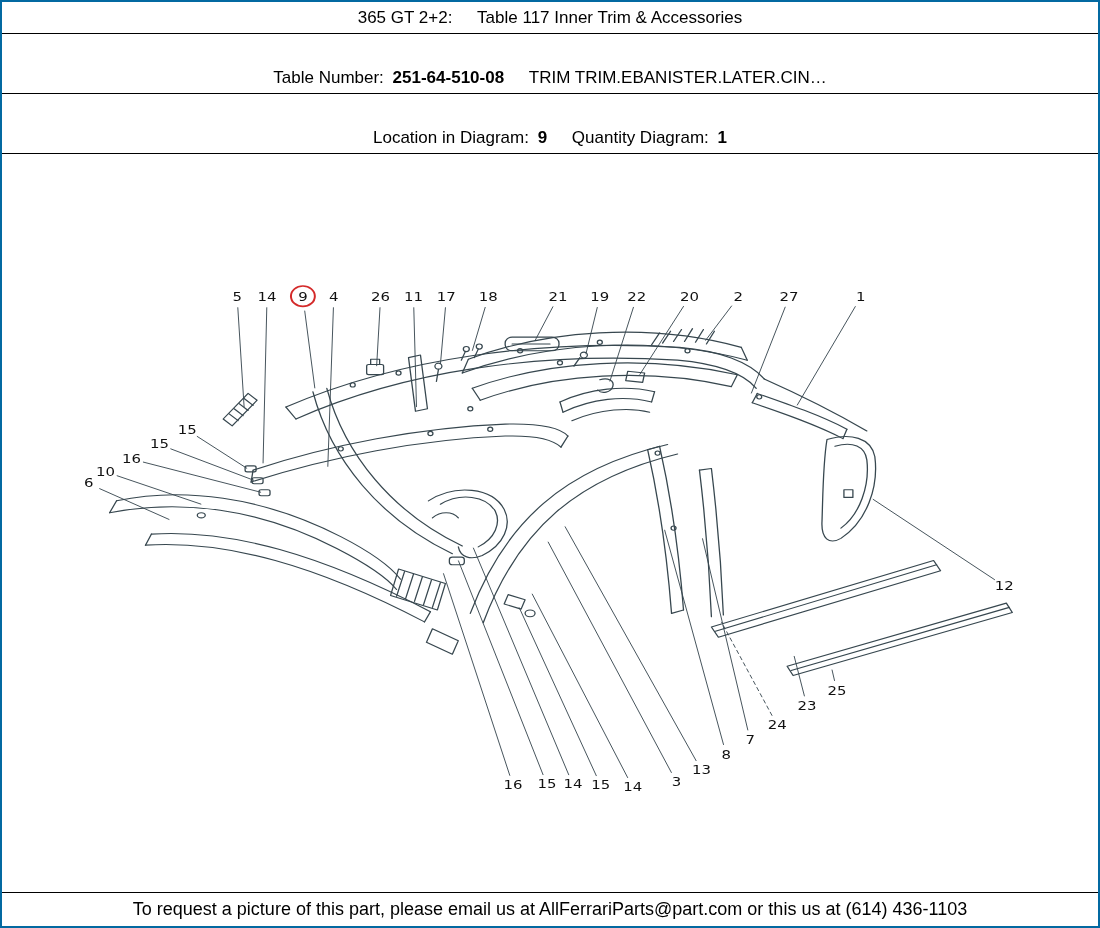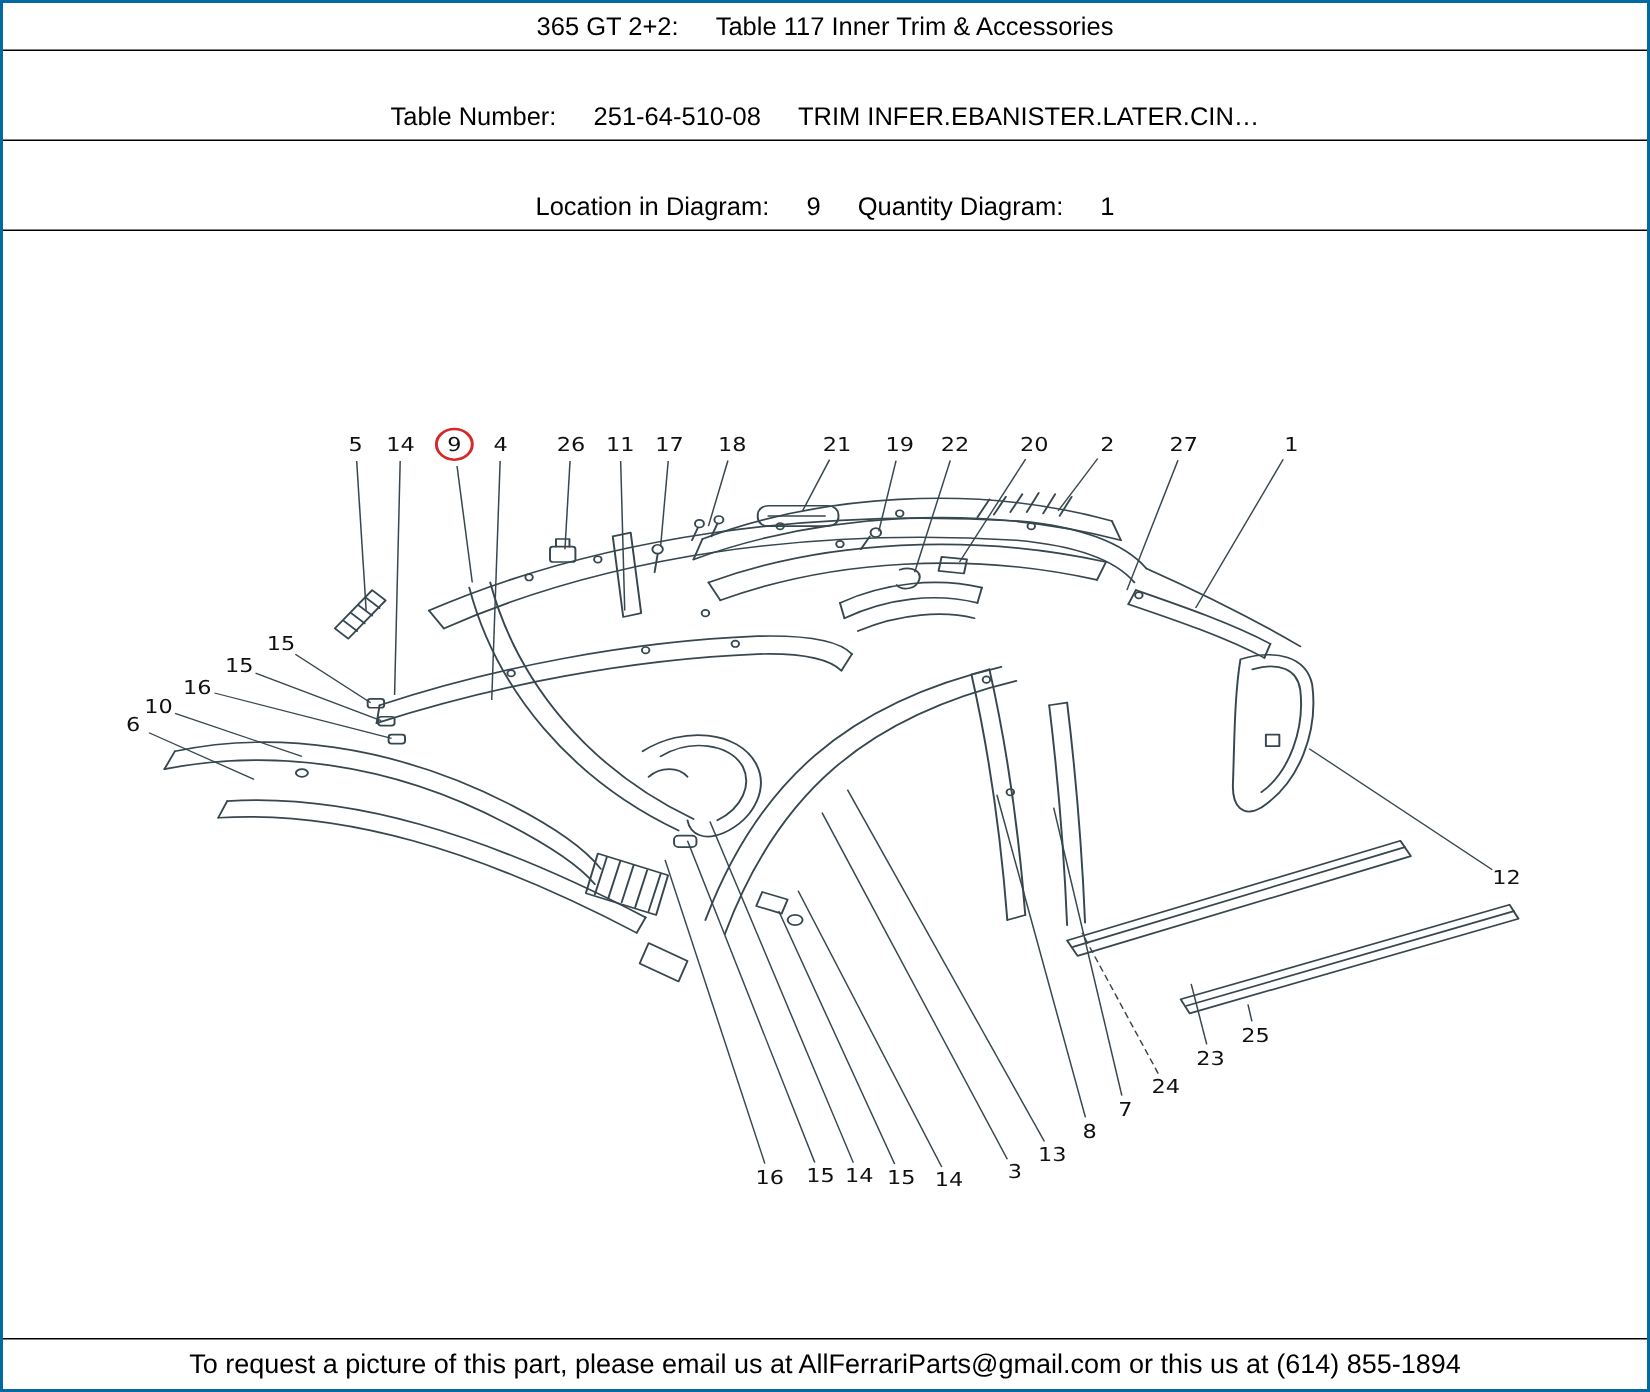--- a/index.html
+++ b/index.html
@@ -18,21 +18,21 @@
   .hrow {
     height: 31px;
     line-height: 31px;
     border-bottom: 1px solid #000;
     text-align: center;
     font-size: 17px;
     white-space: nowrap;
     flex: 0 0 auto;
   }
   .gap { margin-left: 20px; }
-  .smallgap { margin-left: 20px; }
+  .smallgap { margin-left: 4px; font-weight: bold; }
   .diagram-area {
     flex: 1 1 auto;
     position: relative;
     overflow: hidden;
     background: #fff;
   }
   .diagram-area svg {
     display: block;
     width: 100%;
     height: 100%;
@@ -60,21 +60,21 @@
 <div class="page">
 
   <div class="hrow">
     <span>365 GT 2+2:</span>
     <span class="gap">Table 117 Inner Trim &amp; Accessories</span>
   </div>
 
   <div class="hrow">
     <span>Table Number:</span>
     <span class="smallgap">251-64-510-08</span>
-    <span class="gap">TRIM INFER.EBANISTER.LATER.CIN…</span>
+    <span class="gap">TRIM TRIM.EBANISTER.LATER.CIN…</span>
   </div>
 
   <div class="hrow">
     <span>Location in Diagram:</span>
     <span class="smallgap">9</span>
     <span class="gap">Quantity Diagram:</span>
     <span class="smallgap">1</span>
   </div>
 
   <div class="diagram-area">
@@ -262,18 +262,18 @@
           <line x1="543.1534424910232" y1="789.6332064622369" x2="458" y2="538" stroke="#37474f" stroke-width="1"></line>
           <text x="547" y="801" class="callout" fill="#111111">15</text>
           <line x1="509.75239664526856" y1="790.4478109238838" x2="443" y2="553" stroke="#37474f" stroke-width="1"></line>
           <text x="513" y="802" class="callout" fill="#111111">16</text>
         </g>
     </svg>
   </div>
 
   <div class="footer">
     <span>To request a picture of this part, please email us at</span>
-    <span>AllFerrariParts@gmail.com</span>
+    <span>AllFerrariParts@part.com</span>
     <span>or this us at</span>
-    <span>(614) 855-1894</span>
+    <span>(614) 436-1103</span>
   </div>
 
 </div>
 
 </body></html>

